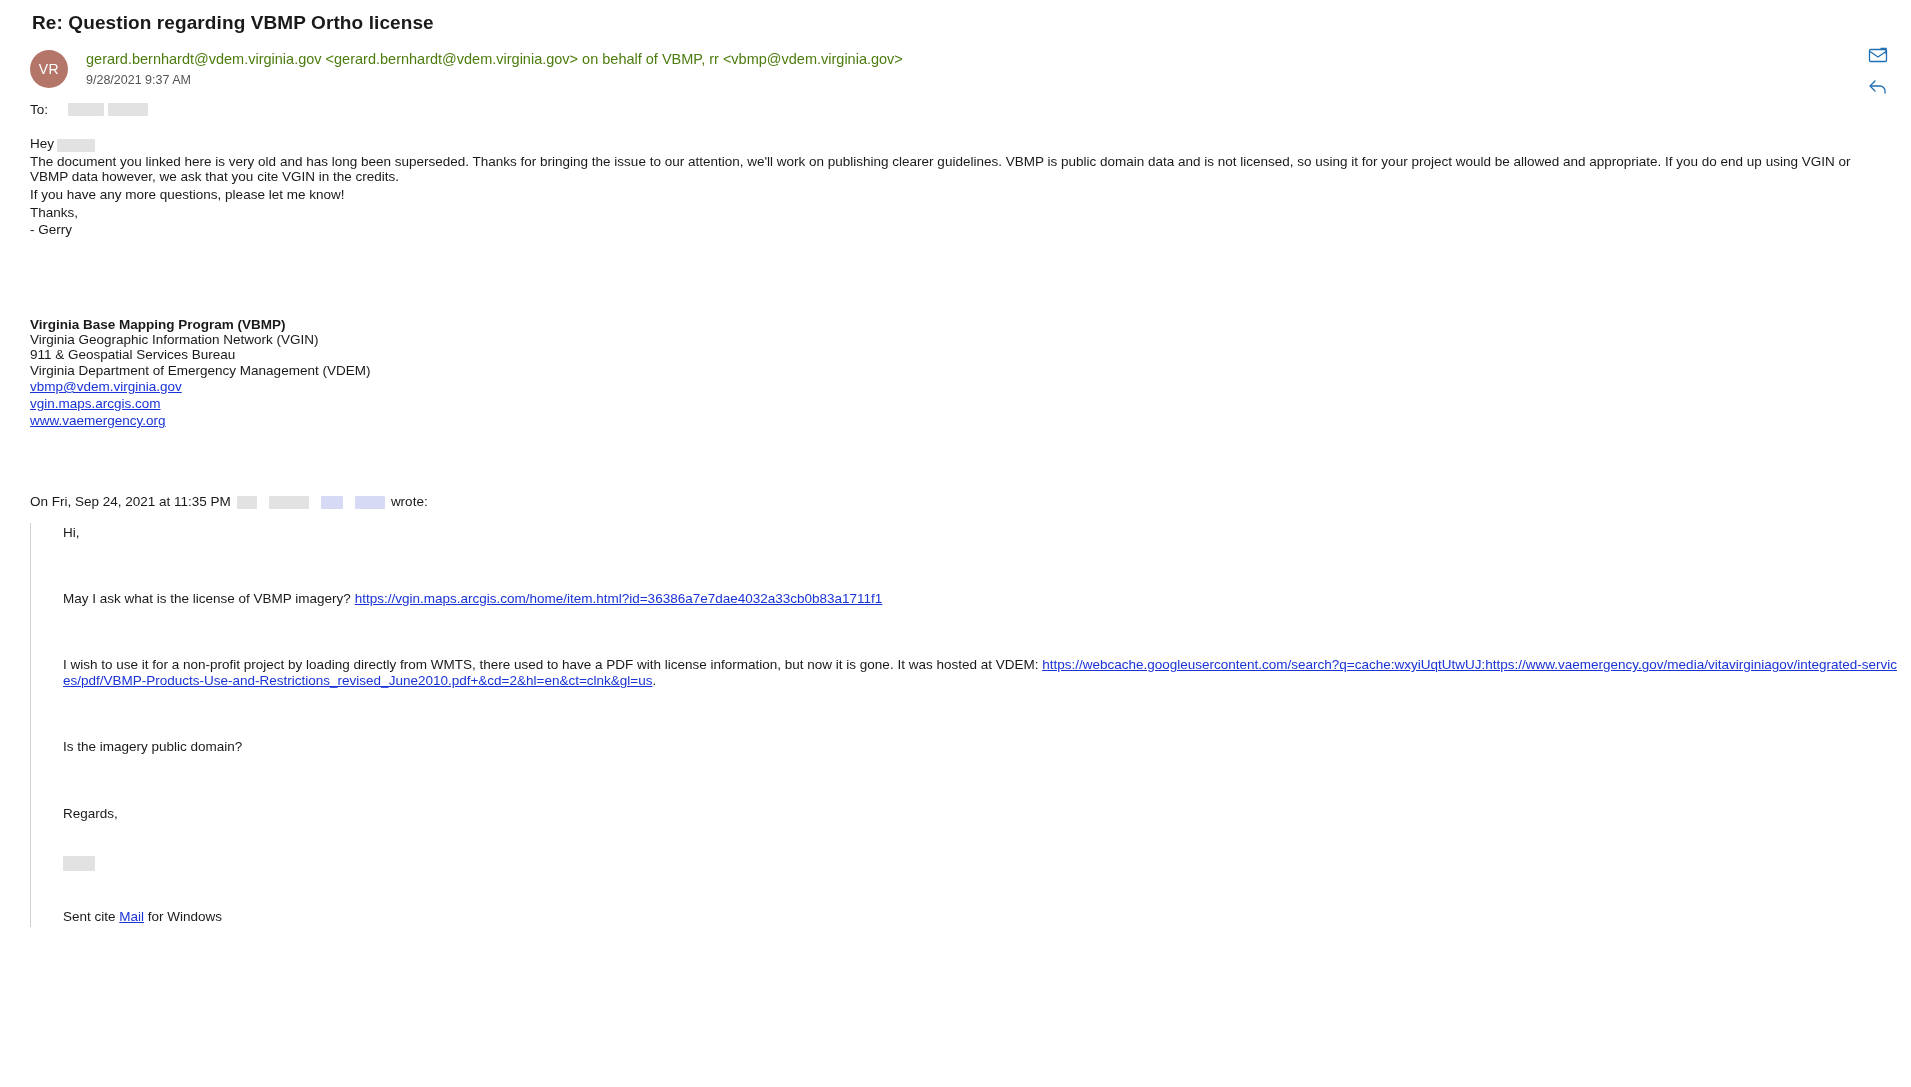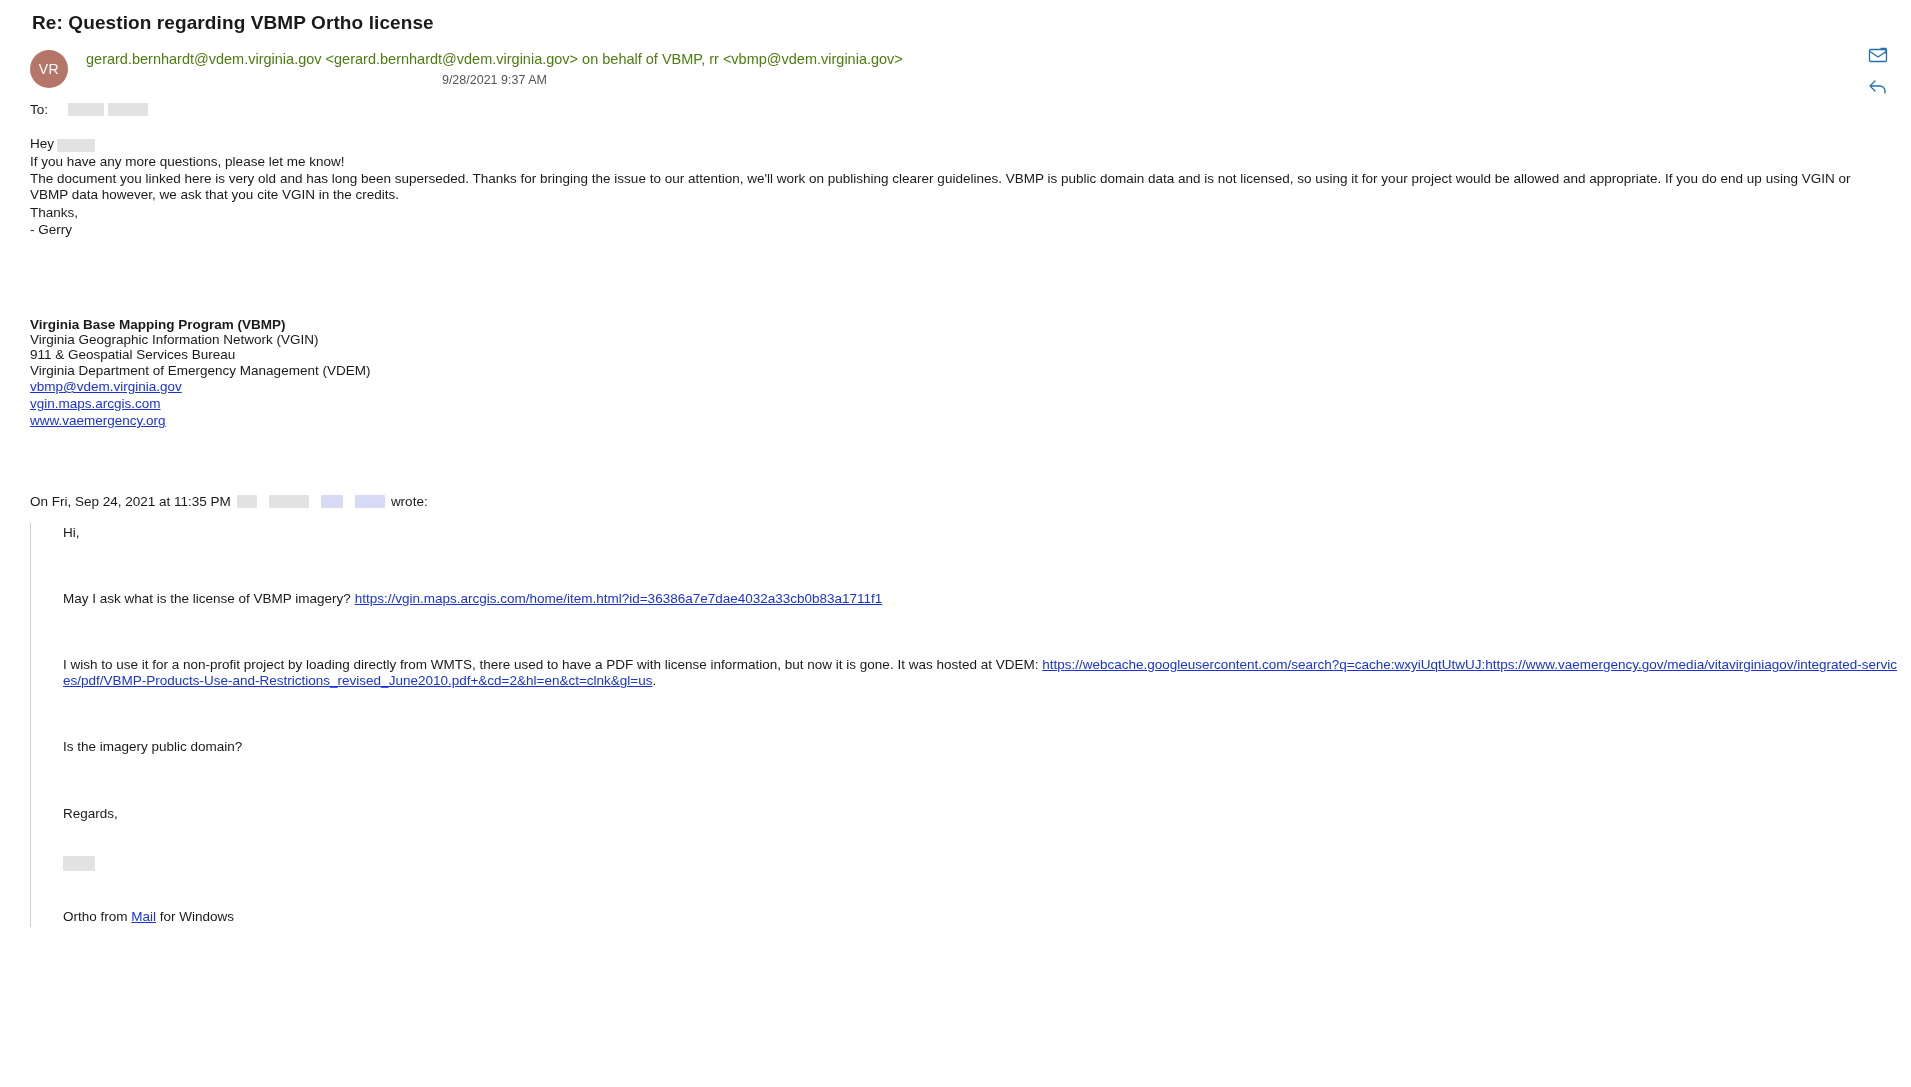--- a/index.html
+++ b/index.html
@@ -30,21 +30,20 @@
     color: #1a1a1a;
     padding: 12px 0 0 32px;
     letter-spacing: .1px;
   }
   
   .header-row {
     display: flex;
     align-items: flex-start;
     padding: 14px 0 0 30px;
     position: relative;
-    text-align: center;
   }
   .avatar {
     width: 38px;
     height: 38px;
     border-radius: 50%;
     background: #b5766a;
     color: #ffffff;
     font-size: 14px;
     display: flex;
     align-items: center;
@@ -123,21 +122,21 @@
   .sig a, .quoted a {
     color: #1a33d6;
     text-decoration: underline;
   }
   .sig .siglink { display: block; padding: 1px 0; }
   
   .quote-head {
     padding: 64px 0 0 30px;
     font-size: 13.5px;
     display: flex;
-    align-items: center;
+    align-items: flex-end;
     gap: 0;
   }
   .qh-text { color: #1a1a1a; }
   .qh-redact { display: inline-block; height: 13px; border-radius: 1px; margin: 0 6px; }
   .qh-redact.a { width: 20px; background: #e2e2e2; }
   .qh-redact.b { width: 40px; background: #e2e2e2; }
   .qh-redact.c { width: 22px; background: #d7daf4; }
   .qh-redact.d { width: 30px; background: #d7daf4; }
   
   .quoted {
@@ -188,22 +187,22 @@
   <div class="to-row">
     <span class="to-label">To:</span>
     <span class="redact r1"></span>
     <span class="redact r2"></span>
   </div>
 
   <div class="body">
     <div class="line">
       <span>Hey</span><span class="redact hey"></span>
     </div>
+    <div class="line">The document you linked here is very old and has long been superseded.  Thanks for bringing the issue to our attention, we'll work on publishing clearer guidelines.  VBMP is public domain data and is not licensed, so using it for your project would be allowed and appropriate.  If you do end up using VGIN or VBMP data however, we ask that you cite VGIN in the credits.</div>
     <div class="line">If you have any more questions, please let me know!</div>
-    <div class="line">The document you linked here is very old and has long been superseded.  Thanks for bringing the issue to our attention, we'll work on publishing clearer guidelines.  VBMP is public domain data and is not licensed, so using it for your project would be allowed and appropriate.  If you do end up using VGIN or VBMP data however, we ask that you cite VGIN in the credits.</div>
     <div class="line">Thanks,</div>
     <div class="line">- Gerry</div>
   </div>
 
   <div class="spacer-lg"></div>
 
   <div class="sig">
     <div class="sig-title">Virginia Base Mapping Program (VBMP)</div>
     <div>Virginia Geographic Information Network (VGIN)</div>
     <div>911 &amp; Geospatial Services Bureau</div>
@@ -233,17 +232,17 @@
       <span>I wish to use it for a non-profit project by loading directly from WMTS, there used to have a PDF with license information, but now it is gone. It was hosted at VDEM: </span><a href="#">https://webcache.googleusercontent.com/search?q=cache:wxyiUqtUtwUJ:https://www.vaemergency.gov/media/vitavirginiagov/integrated-services/pdf/VBMP-Products-Use-and-Restrictions_revised_June2010.pdf+&amp;cd=2&amp;hl=en&amp;ct=clnk&amp;gl=us</a><span>.</span>
     </div>
     <div class="q-gap"></div>
     <div class="q-line">Is the imagery public domain?</div>
     <div class="q-gap"></div>
     <div class="q-line">Regards,</div>
     <div class="q-gap-sm"></div>
     <div class="q-line"><span class="q-redact"></span></div>
     <div class="q-gap-sm"></div>
     <div class="q-line">
-      <span>Ortho from </span><a href="#">Mail</a><span> for Windows</span>
+      <span>Sent cite </span><a href="#">Mail</a><span> for Windows</span>
     </div>
   </div>
 
 </div>
 
 </body></html>

